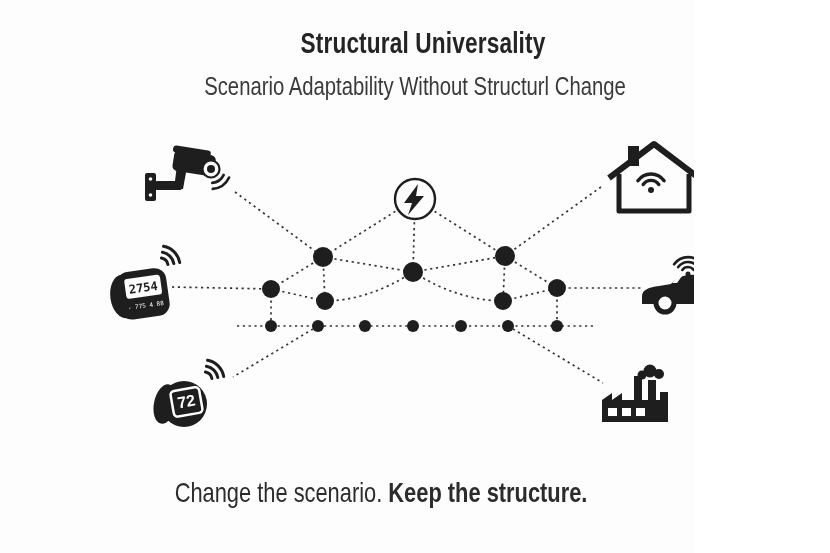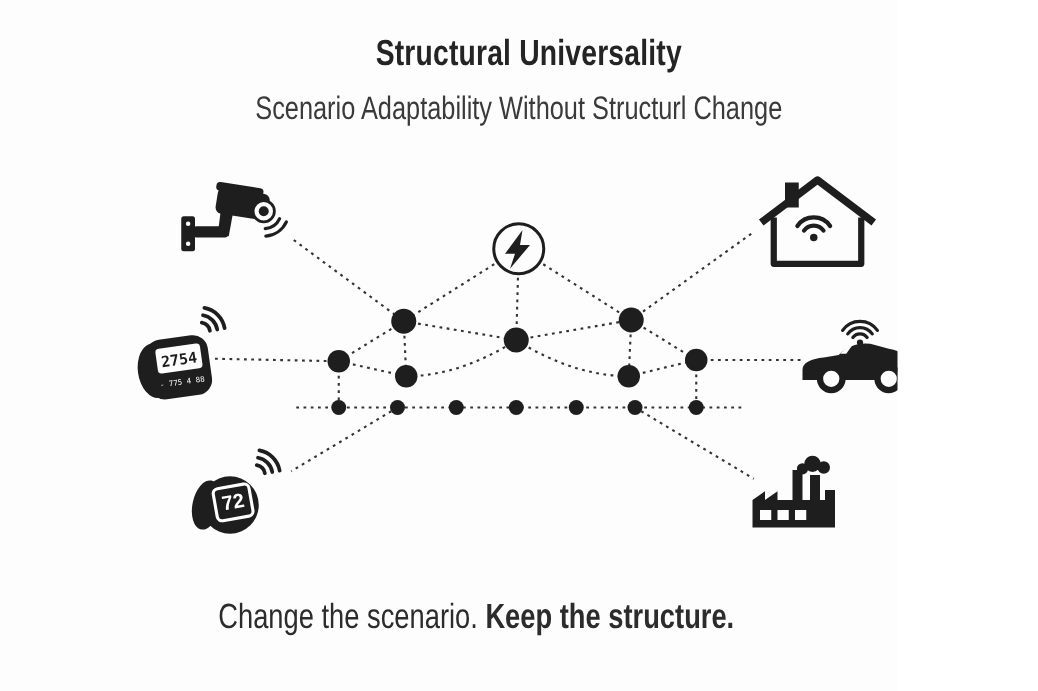--- a/index.html
+++ b/index.html
@@ -1,21 +1,20 @@
 <!DOCTYPE html>
 <html style="--background: #fdfdfd; --ink: #1e1e1e; --edge: #333333;"><head>
 <meta charset="utf-8">
 <style>
   html,body{margin:0;padding:0;background:#fff;}
   .canvas{
     position:relative;width:694px;height:553px;overflow:hidden;
     background:var(--background,#fdfdfd);
     font-family:"Liberation Sans",sans-serif;
     color:var(--ink,#1e1e1e);
-    padding-left:24px;
   }
   .title{
     position:absolute;left:0;top:27px;width:830px;text-align:center;
     font-size:29px;font-weight:700;color:#242424;letter-spacing:.2px;
     transform:translateX(8px) scaleX(.78);
   }
   .subtitle{
     position:absolute;left:0;top:71px;width:830px;text-align:center;
     font-size:26px;font-weight:400;color:#3a3a3a;
     transform:scaleX(.78);

